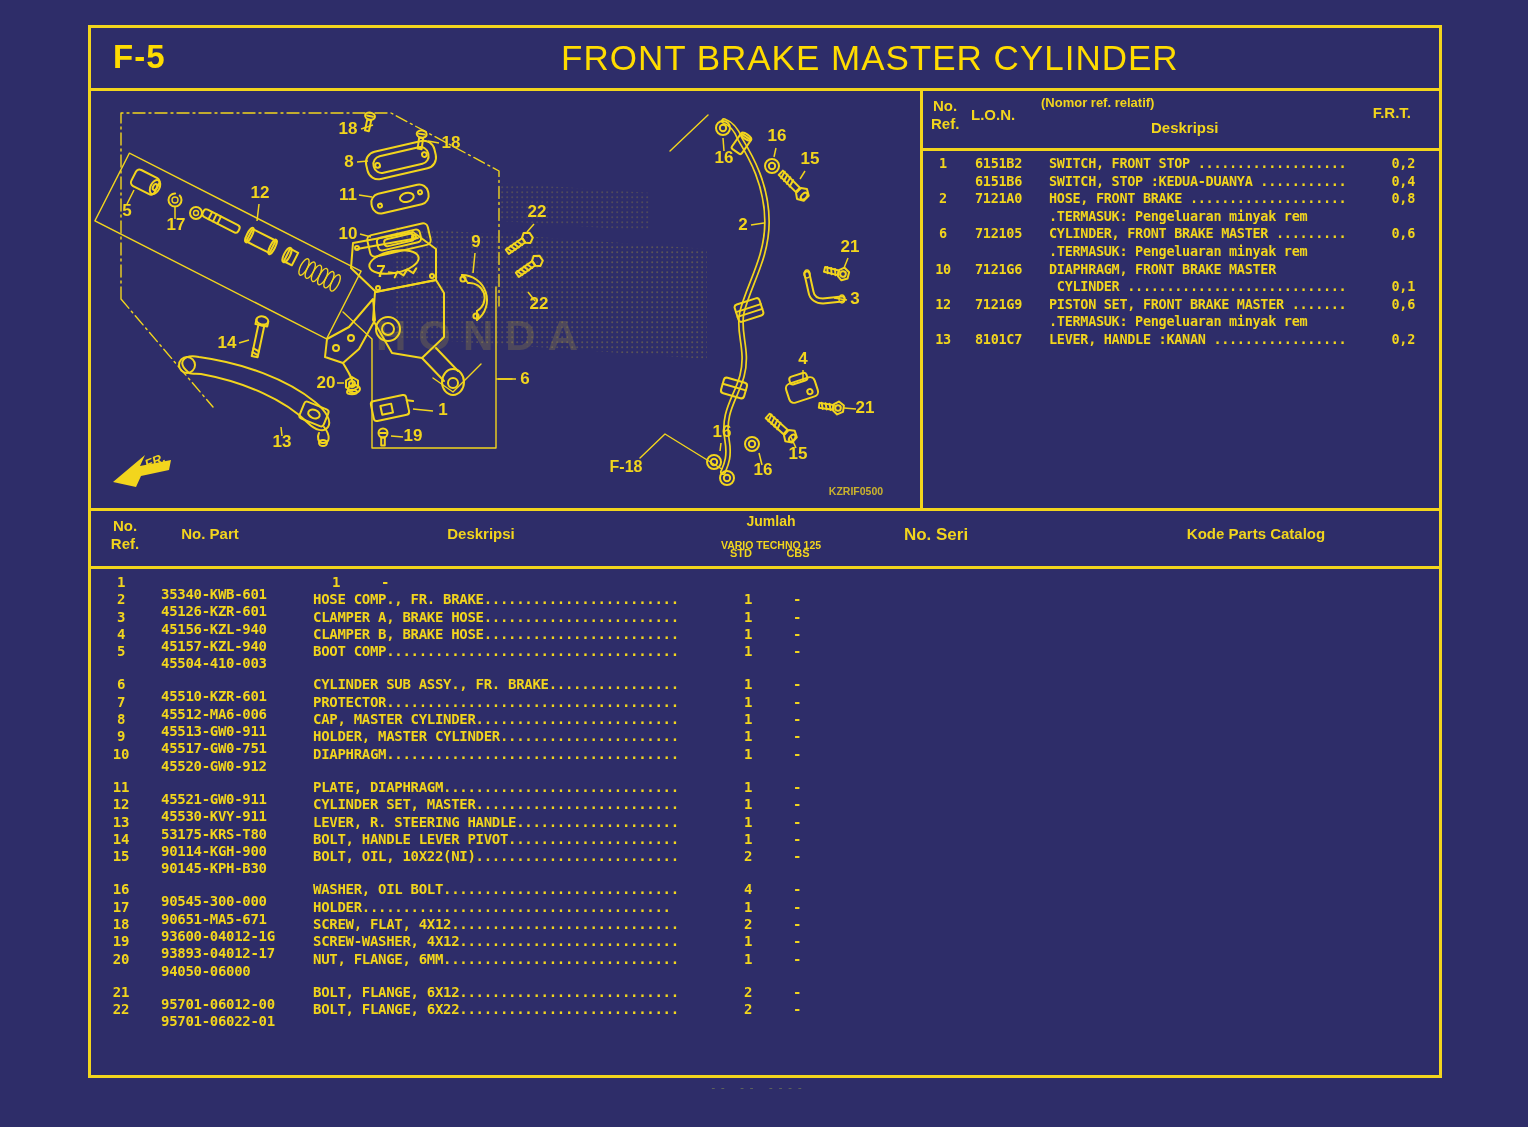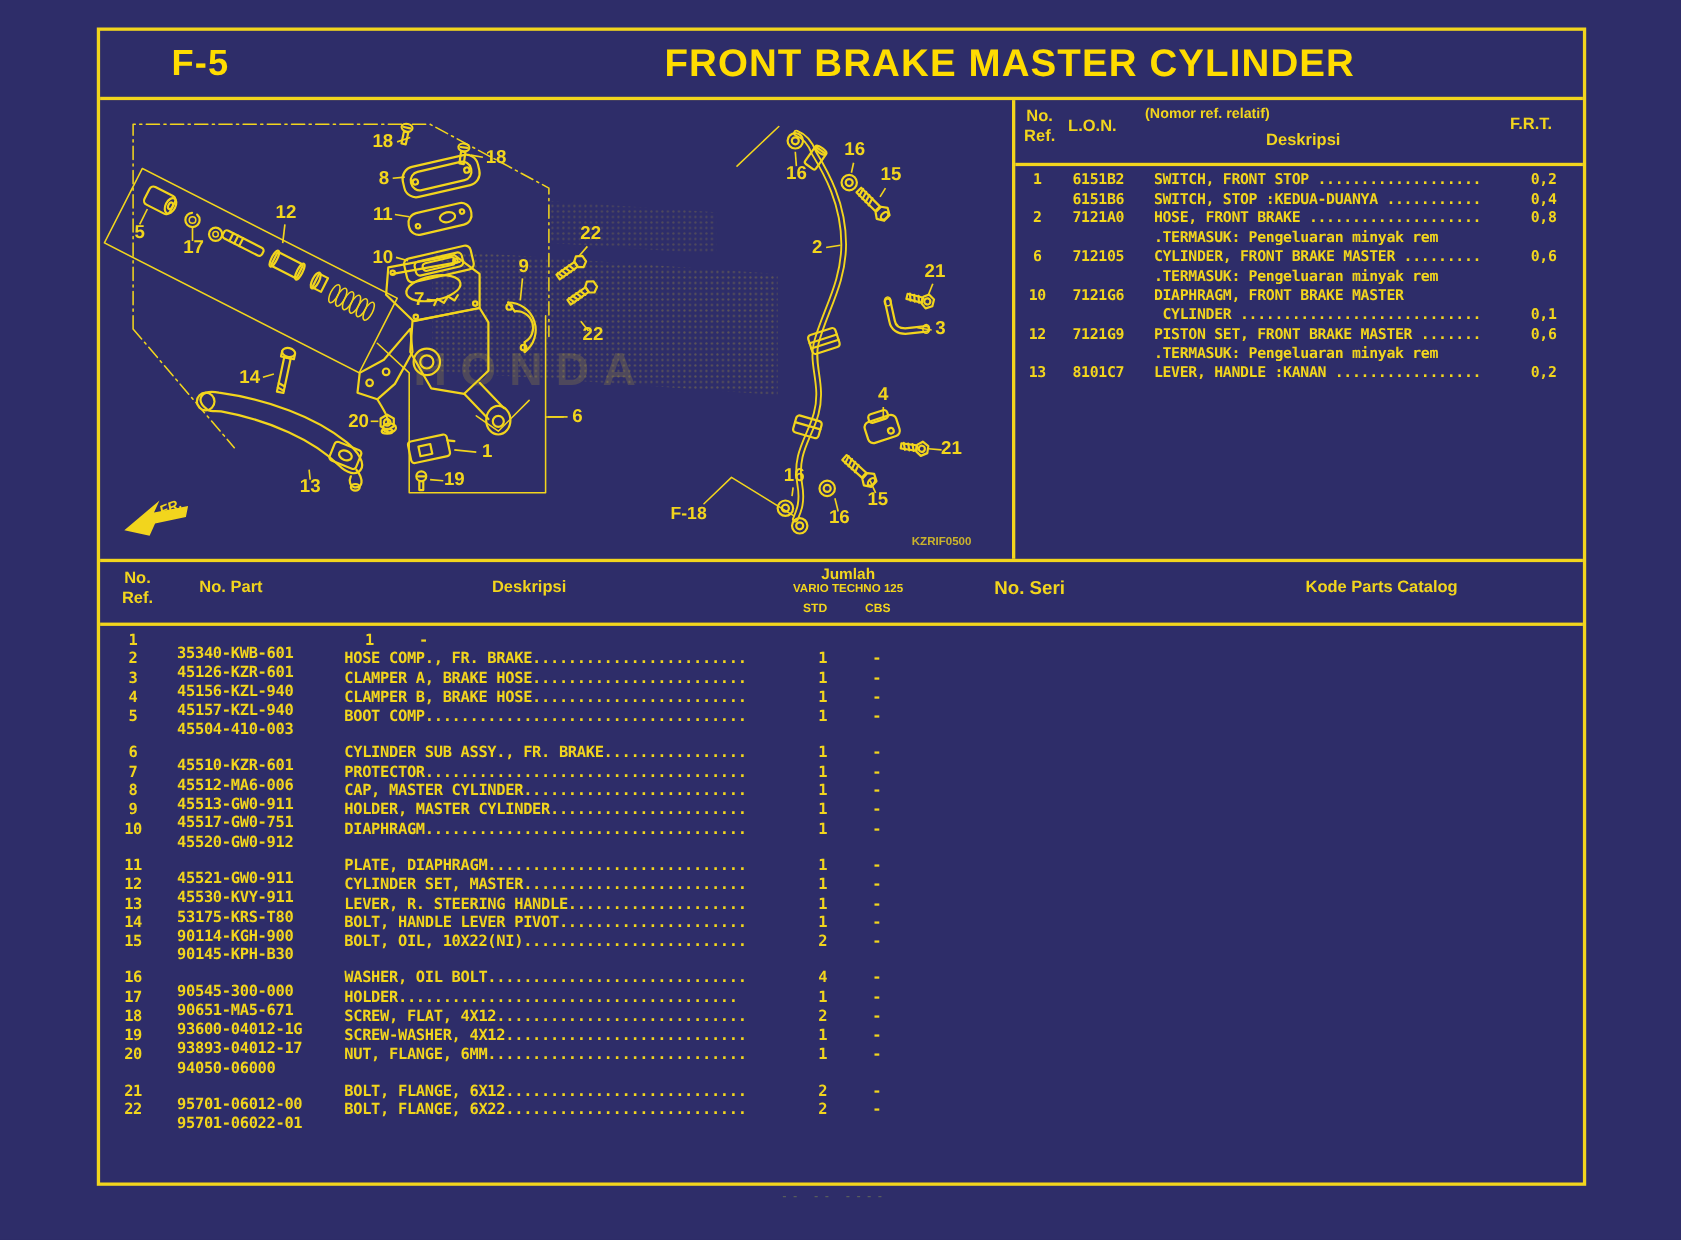--- a/index.html
+++ b/index.html
@@ -6,21 +6,21 @@
     --bg:#2e2d69; --ink:#f2d51d; --title:#ffdc00;
   }
   html,body{margin:0;padding:0;background:var(--bg);width:1528px;height:1127px;
     font-family:"Liberation Sans",sans-serif;overflow:hidden;position:relative;}
   .page{position:absolute;left:88px;top:25px;width:1348px;height:1047px;
     border:3px solid var(--ink);}
   .abs{position:absolute;}
   .yline{position:absolute;background:var(--ink);}
   
   .code-label{position:absolute;left:22px;top:10px;font-weight:bold;font-size:33px;color:var(--title);letter-spacing:1px;}
-  .page-title{position:absolute;left:470px;top:10px;font-weight:bold;font-size:35px;color:var(--title);letter-spacing:1px;white-space:nowrap;}
+  .page-title{position:absolute;left:470px;top:10px;font-weight:normal;font-size:35px;color:var(--title);letter-spacing:1px;white-space:nowrap;}
   
   .lon-panel{position:absolute;left:832px;top:63px;width:516px;height:417px;color:var(--ink);}
   .lon-head span{position:absolute;font-weight:bold;font-size:15px;white-space:nowrap;}
   .lon-note{font-weight:normal;font-size:13px !important;text-align:right;}
   .lon-body{position:absolute;left:0;top:64px;right:0;}
   .lrow{display:flex;height:17.6px;line-height:17.6px;
     font-family:"DejaVu Sans Mono",monospace;font-weight:bold;font-size:13.5px;letter-spacing:-0.3px;white-space:pre;}
   .c-ref{width:40px;text-align:center;flex:none;}
   .c-lon{width:78px;padding-left:12px;box-sizing:border-box;flex:none;}
   .c-desc{width:316px;padding-left:8px;box-sizing:border-box;flex:none;overflow:hidden;}
@@ -53,21 +53,21 @@
   .frTxt{font:italic bold 13px "Liberation Sans",sans-serif;fill:var(--ink);}
   .wm{font:bold 42px "Liberation Sans",sans-serif;fill:var(--ink);opacity:.16;letter-spacing:12px;text-anchor:middle;}
   .footer-marks{position:absolute;left:688px;top:1081px;width:140px;text-align:center;
     color:#8e9a4e;opacity:.55;font:11px "DejaVu Sans Mono",monospace;letter-spacing:3px;filter:blur(.6px);}
 </style>
 </head>
 <body>
 
 <div class="page">
 
-  <div class="abs" style="left:0;top:0;width:100%;height:60px;margin-left:43px;">
+  <div class="abs" style="left:0;top:0;width:100%;height:60px;">
     <span class="code-label">F-5</span>
     <span class="page-title">FRONT BRAKE MASTER CYLINDER</span>
   </div>
   <div class="yline" style="left:0;top:60px;width:100%;height:3px;"></div>
 
   <svg id="diagram" width="829" height="417" viewBox="0 0 829 417">
     <defs>
       <pattern id="dots" width="5" height="5" patternUnits="userSpaceOnUse">
         <circle cx="1.2" cy="1.2" r="1" fill="#f2d51d" fill-opacity="0.38"></circle>
       </pattern>
@@ -384,21 +384,21 @@
         <div class="lrow"><span class="c-ref">13</span><span class="c-lon">8101C7</span><span class="c-desc">LEVER, HANDLE :KANAN .................</span><span class="c-frt">0,2</span></div>
       </div>
   </div>
 
   <div class="pt-head abs" style="left:0;top:483px;width:100%;height:55px;">
     <span style="left:8px;top:6px;width:52px;font-size:15px;">No.</span>
     <span style="left:8px;top:24px;width:52px;font-size:15px;">Ref.</span>
     <span style="left:44px;top:14px;width:150px;font-size:15px;text-align:center;">No. Part</span>
     <span style="left:300px;top:14px;width:180px;font-size:15px;">Deskripsi</span>
     <span style="left:630px;top:2px;width:100px;font-size:14px;">Jumlah</span>
-    <span style="left:615px;top:18px;width:130px;font-size:10.5px;">VARIO TECHNO 125</span>
+    <span style="left:615px;top:28px;width:130px;font-size:10.5px;">VARIO TECHNO 125</span>
     <span style="left:630px;top:36px;width:40px;font-size:11px;">STD</span>
     <span style="left:687px;top:36px;width:40px;font-size:11px;">CBS</span>
     <span style="left:775px;top:14px;width:140px;font-size:17px;">No. Seri</span>
     <span style="left:1070px;top:14px;width:190px;font-size:15px;">Kode Parts Catalog</span>
   </div>
   <div class="yline" style="left:0;top:538px;width:100%;height:3px;"></div>
 
   <div class="pt-body" id="parts-body">
       <div class="pt-group">
         <div class="prow"><span class="p-ref">1</span><span class="p-part">35340-KWB-601</span><span class="p-std">1</span><span class="p-cbs">-</span></div>

